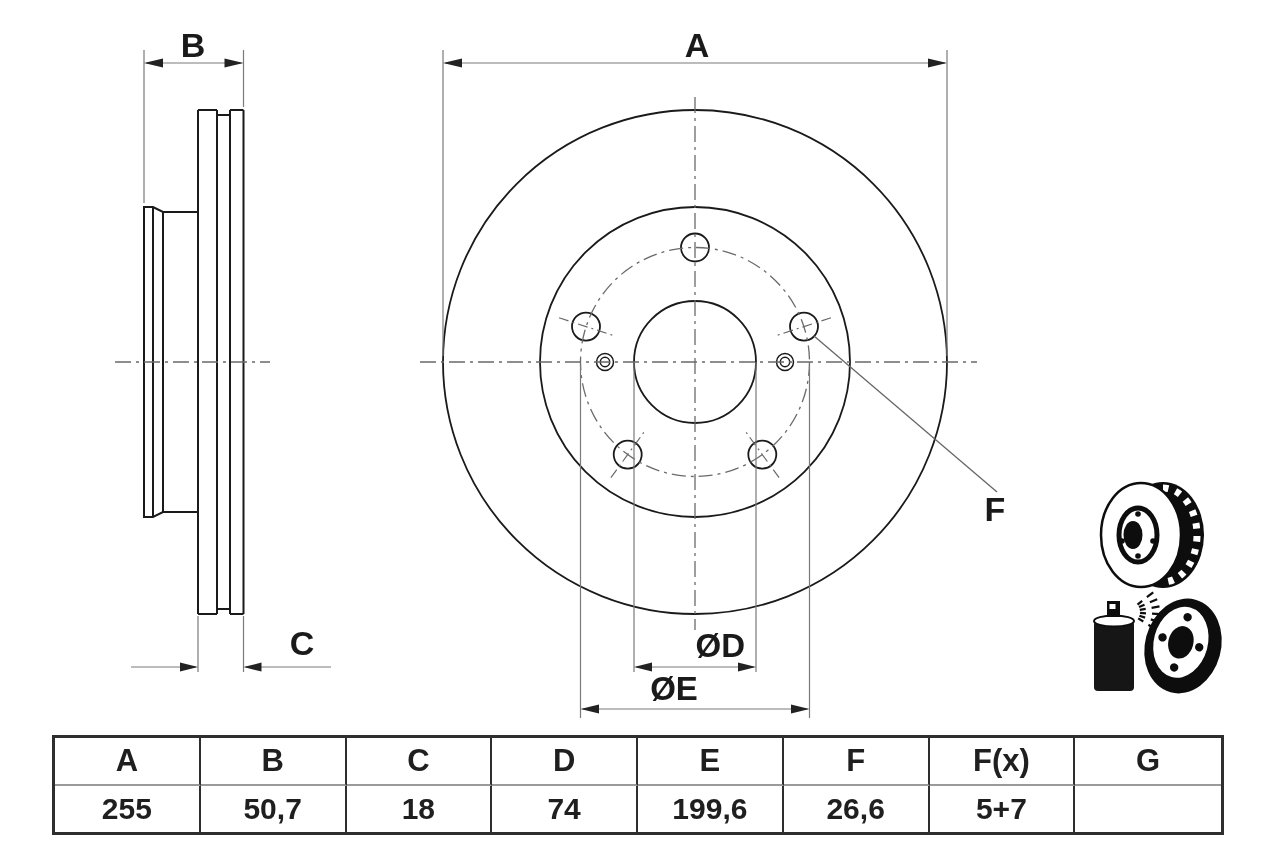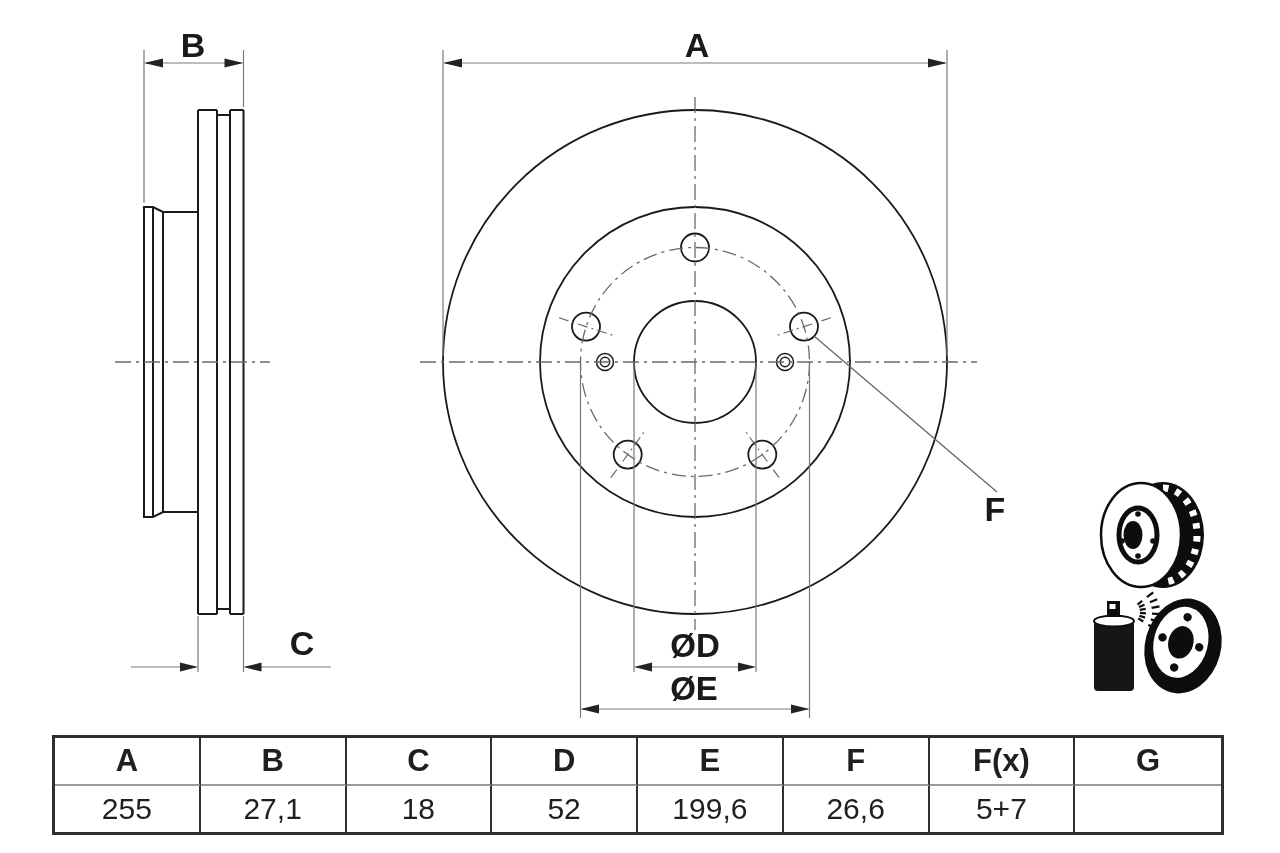--- a/index.html
+++ b/index.html
@@ -10,21 +10,21 @@
              text-align:center;line-height:1;letter-spacing:0;}
   .dim-label.small{font-size:33px;}
   table.spec{position:absolute;left:52px;top:735px;width:1172px;height:96px;
              border-collapse:separate;border-spacing:0;table-layout:fixed;
              border:3px solid #2e2e2e;background:#fff;}
   table.spec th, table.spec td{
      border-right:2px solid #2e2e2e;text-align:center;vertical-align:middle;
      color:#1f1f1f;padding:0;}
   table.spec th:last-child, table.spec td:last-child{border-right:none;}
   table.spec th{font-size:31px;font-weight:700;height:46px;border-bottom:2px solid #9a9a9a;}
-  table.spec td{font-size:30px;font-weight:400;height:46px;}
+  table.spec td{font-size:30px;font-weight:700;height:46px;}
 </style>
 </head>
 <body>
 
 <div class="canvas">
 
   <svg class="drawing-svg" width="1280" height="735" viewBox="0 0 1280 735">
 
     <g stroke="#1a1a1a" stroke-width="2" fill="none">
 
@@ -178,41 +178,41 @@
           <path d="M1150.8,619.4 L1158.4,621.9"></path>
         <path d="M1138.2,618.4 L1143.3,621.5"></path>
           <path d="M1148.4,624.7 L1155.1,629"></path>
       </g>
     </g>
   </svg>
 
   <div class="dim-label" style="left:667px;top:28px;width:60px;">A</div>
   <div class="dim-label" style="left:163px;top:28px;width:60px;">B</div>
   <div class="dim-label" style="left:272px;top:626px;width:60px;">C</div>
-  <div class="dim-label small" style="left:645px;top:629px;width:100px;">ØD</div>
-  <div class="dim-label small" style="left:644px;top:672px;width:100px;">ØE</div>
+  <div class="dim-label small" style="left:645px;top:629px;width:100px;text-align:right;">ØD</div>
+  <div class="dim-label small" style="left:624px;top:672px;width:100px;">ØE</div>
   <div class="dim-label" style="left:965px;top:492px;width:60px;">F</div>
 
   <table class="spec">
     <tbody>
         <tr>
       <th>A</th>
       <th>B</th>
       <th>C</th>
       <th>D</th>
       <th>E</th>
       <th>F</th>
       <th>F(x)</th>
       <th>G</th>
     </tr>
     <tr>
       <td>255</td>
-      <td>27,1</td>
+      <td>50,7</td>
       <td>18</td>
-      <td>52</td>
+      <td>74</td>
       <td>199,6</td>
       <td>26,6</td>
       <td>5+7</td>
       <td></td>
     </tr>
   </tbody>
     </table>
 
 </div>
 

